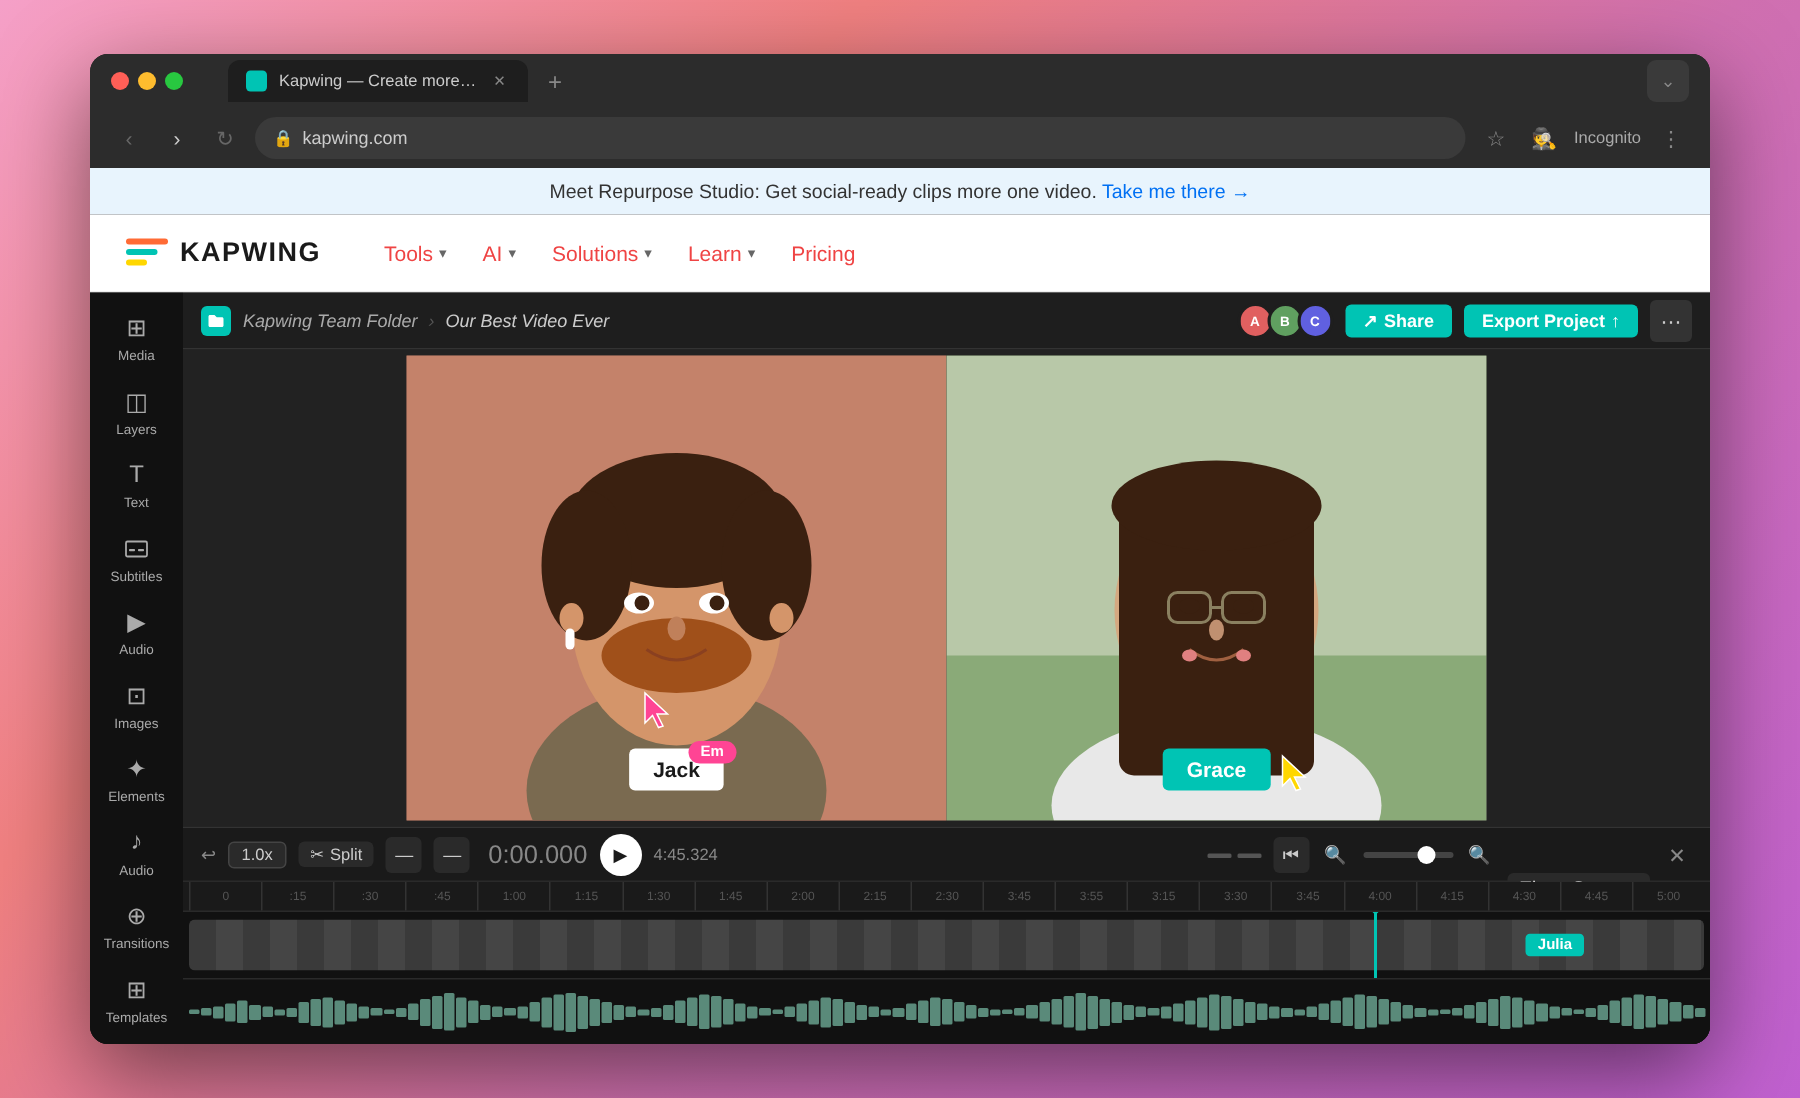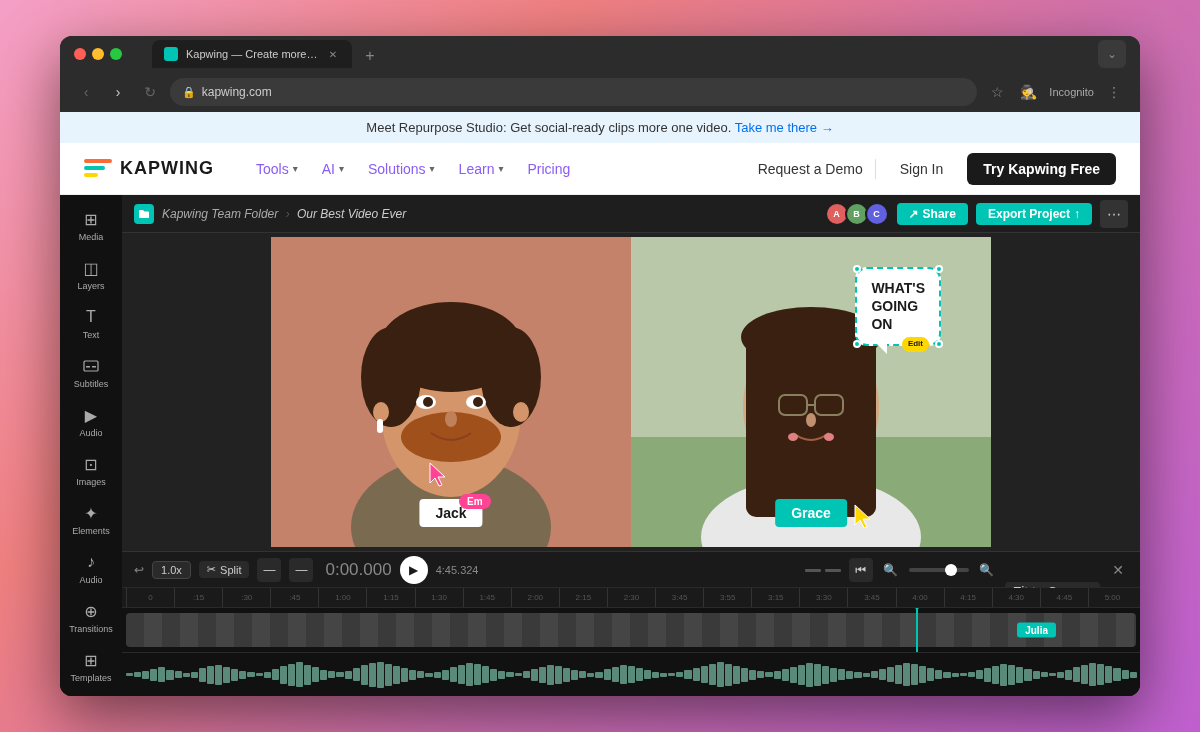--- a/index.html
+++ b/index.html
@@ -249,21 +249,21 @@
       gap: 4px;
       flex: 1;
     }
 
     .nav-item {
       display: flex;
       align-items: center;
       gap: 4px;
       padding: 6px 10px;
       font-size: 14px;
-      color: #8b5cf6;
+      color: #ef4444;
       cursor: pointer;
       border-radius: 4px;
     }
 
     .nav-chevron {
       font-size: 10px;
       color: #666;
     }
 
     .kapwing-header-right {
@@ -907,26 +907,20 @@
         <span class="nav-chevron chevron-down"></span>
       </div>
       <div class="nav-item">
         <span>Learn</span>
         <span class="nav-chevron chevron-down"></span>
       </div>
       <div class="nav-item">
         <span>Pricing</span>
       </div>
     </nav>
-    <div class="kapwing-header-right">
-      <span class="header-link">Request a Demo</span>
-      <div class="divider-v"></div>
-      <span class="sign-in-btn">Sign In</span>
-      <div class="try-free-btn">Try Kapwing Free</div>
-    </div>
   </div>
 
   <div class="content-area">
 
     <div class="left-sidebar">
       <div class="sidebar-item">
         <div class="sidebar-icon">⊞</div>
         <span class="sidebar-label">Media</span>
       </div>
       <div class="sidebar-item">
@@ -1081,29 +1075,20 @@
               <ellipse cx="198" cy="167" rx="7" ry="5" fill="#3a2010"></ellipse>
 
               <ellipse cx="180" cy="183" rx="5" ry="7" fill="#c09070"></ellipse>
 
               <path d="M162 196 Q180 210 198 196" stroke="#a06040" stroke-width="2" fill="none"></path>
               <ellipse cx="162" cy="200" rx="5" ry="4" fill="#e08080"></ellipse>
               <ellipse cx="198" cy="200" rx="5" ry="4" fill="#e08080"></ellipse>
             </svg>
 
             
-            <div class="speech-bubble">
-              <div class="bubble-corner-handle bch-tl"></div>
-              <div class="bubble-corner-handle bch-tr"></div>
-              <div class="bubble-corner-handle bch-bl"></div>
-              <div class="bubble-corner-handle bch-br"></div>
-              <span>WHAT'S<br>GOING<br>ON</span>
-              <div class="speech-bubble-tail"></div>
-              <div class="edit-badge">Edit</div>
-            </div>
 
             
             <div style="position:absolute; bottom:12px; right:118px; z-index:20;">
               <svg width="22" height="28" viewBox="0 0 22 28">
                 <path d="M4 2 L4 22 L9 17 L13 25 L16 24 L12 16 L19 16 Z" fill="#ffd700" stroke="white" stroke-width="1"></path>
               </svg>
             </div>
 
             
             <div class="name-tag name-tag-grace">

